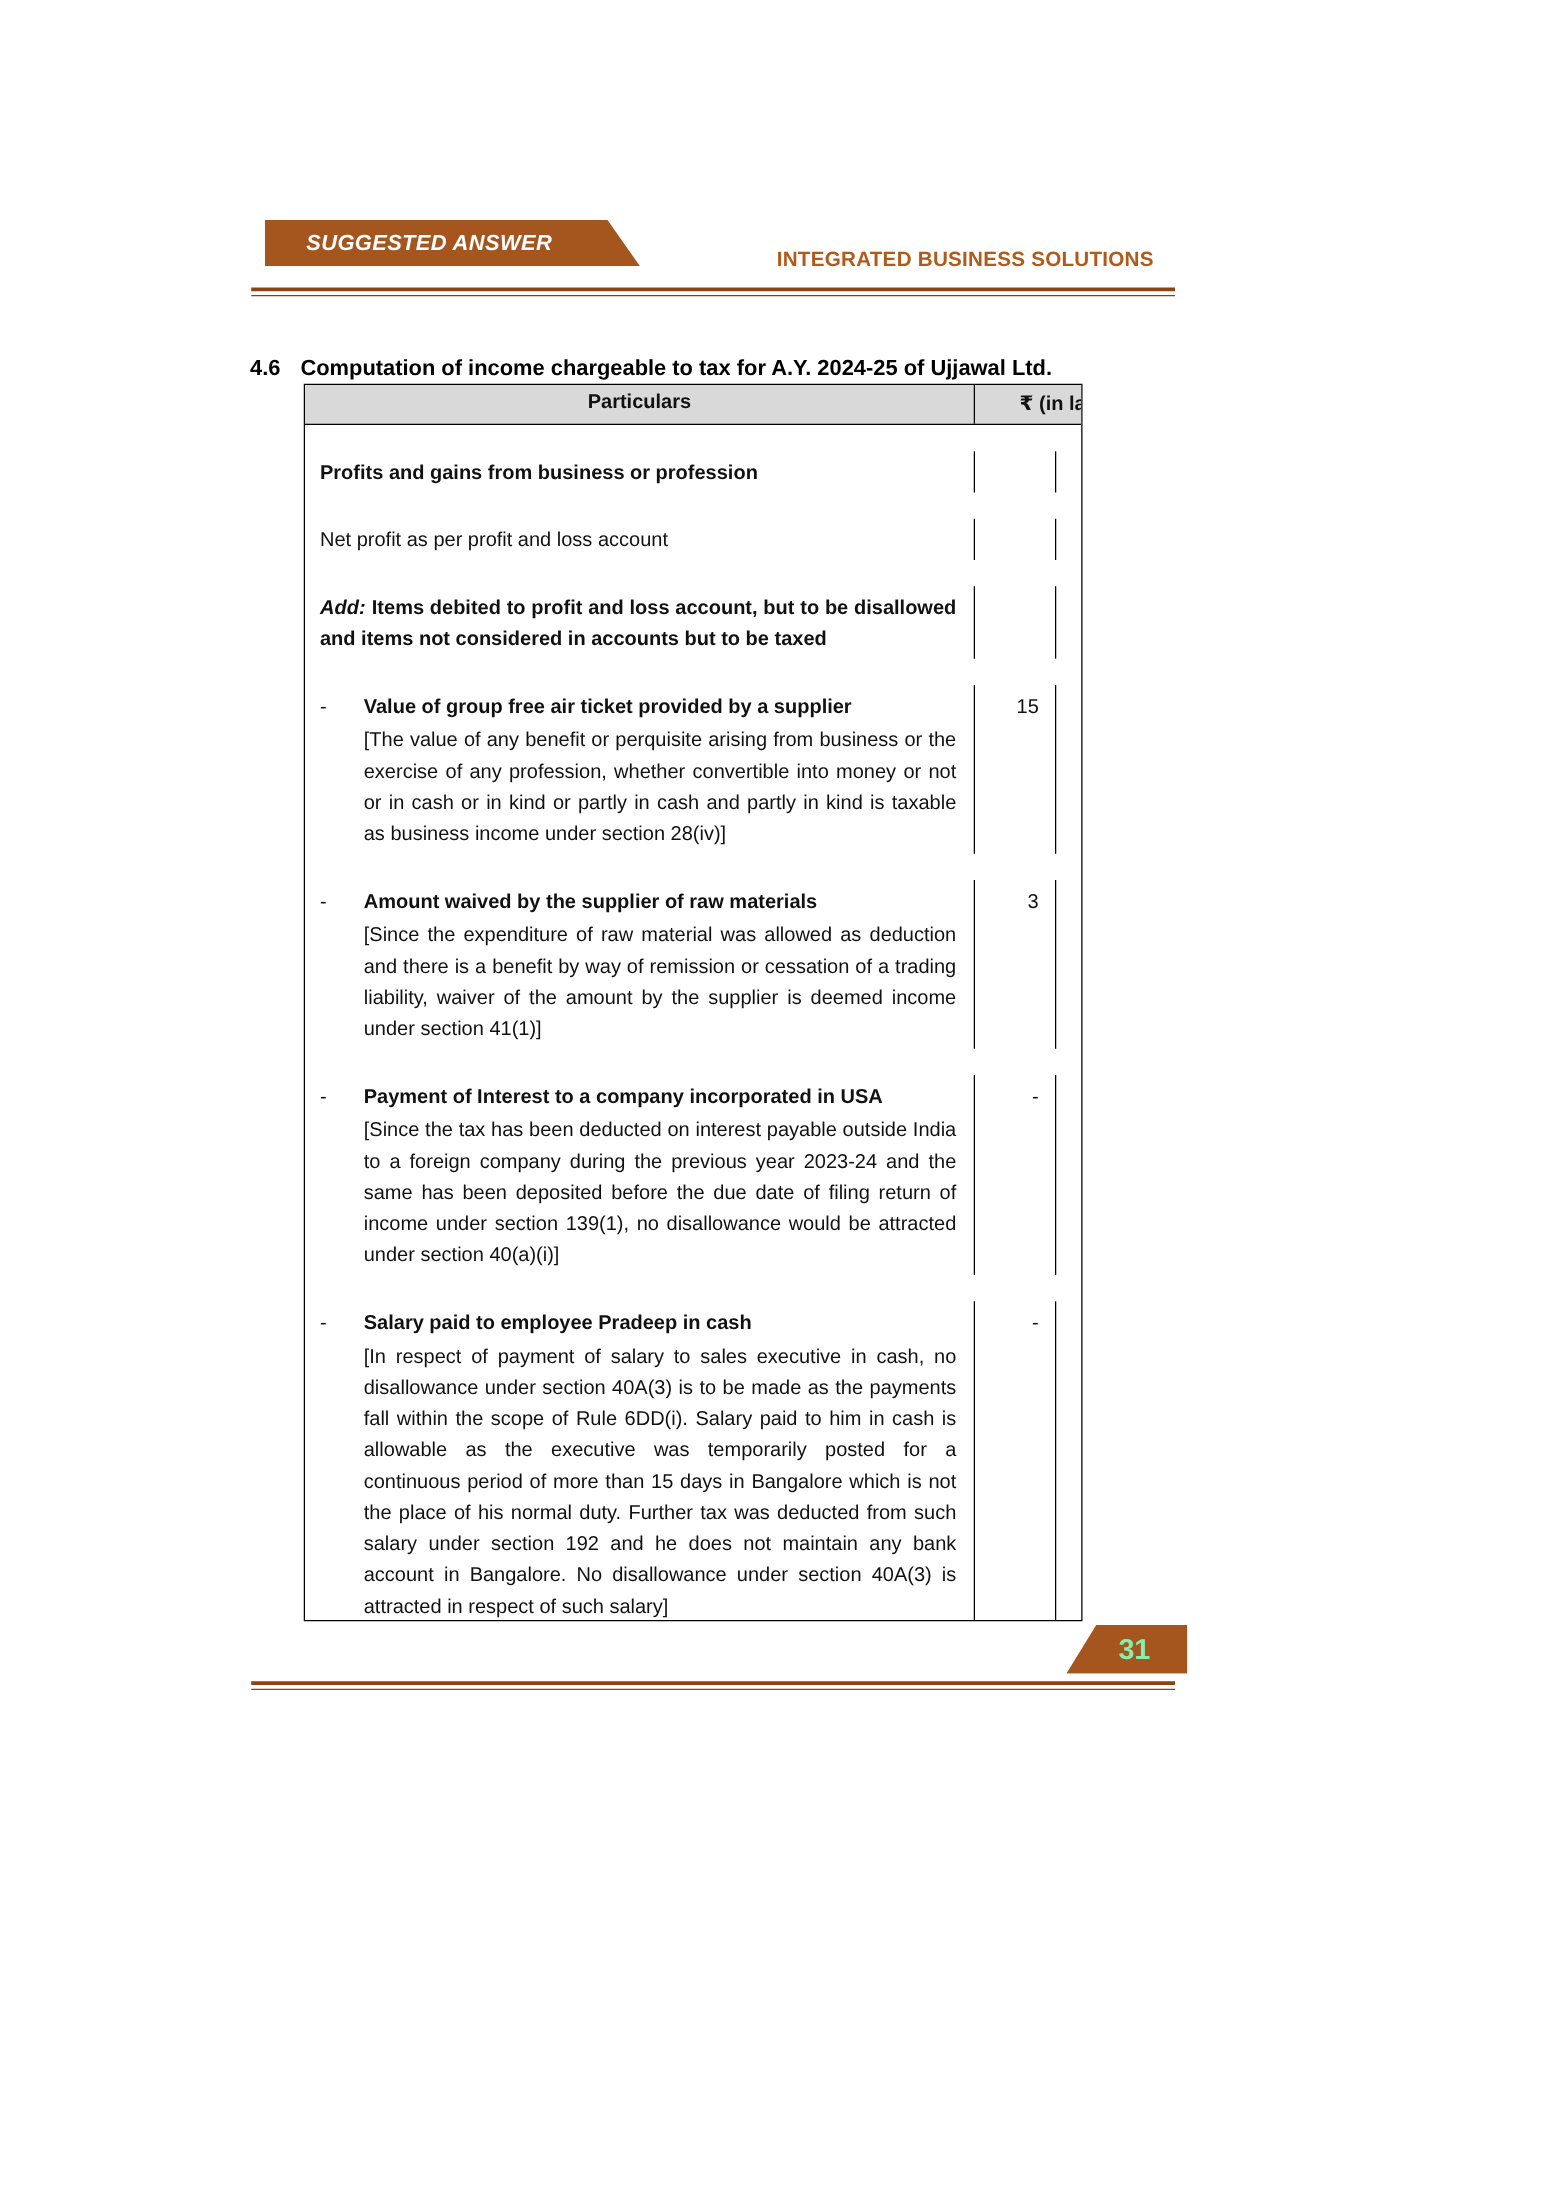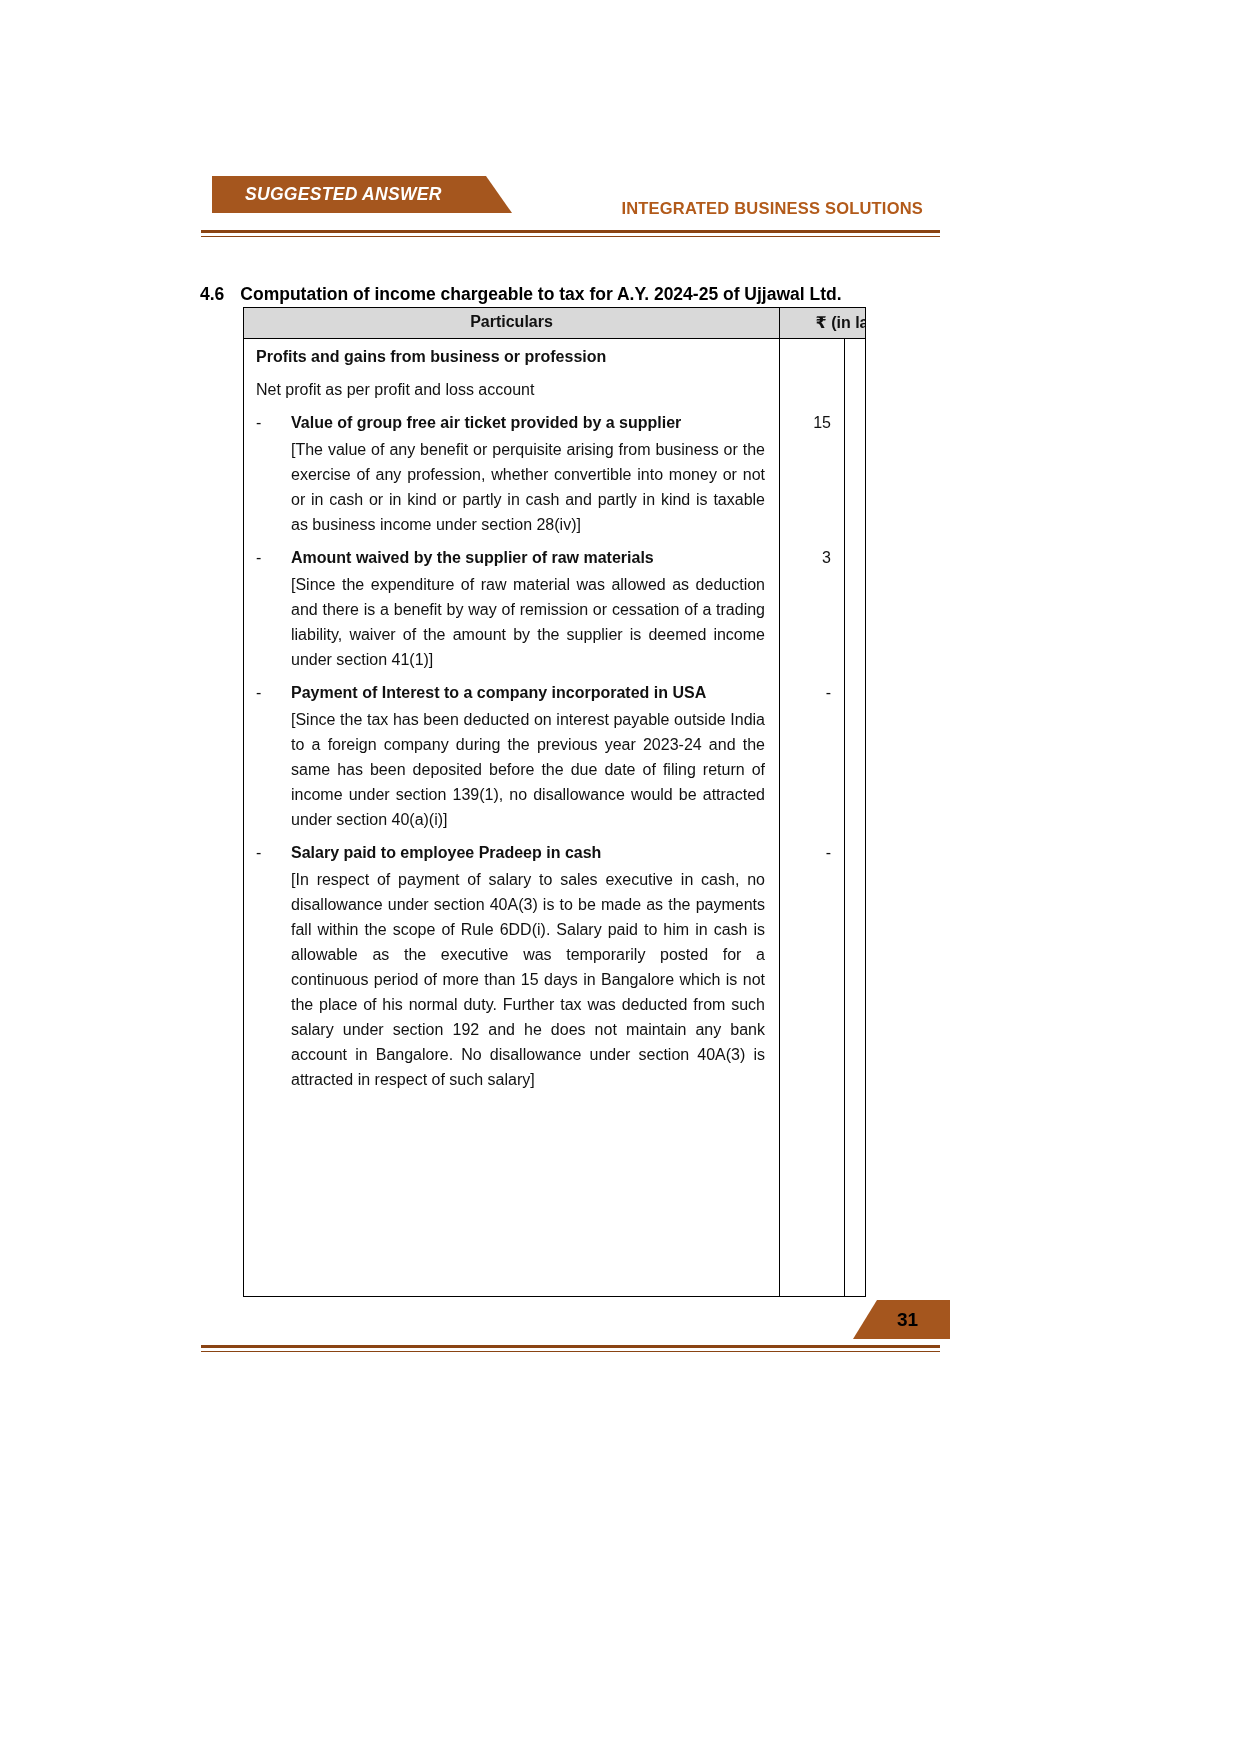--- a/index.html
+++ b/index.html
@@ -69,21 +69,21 @@
   .th {
     font-weight: bold; font-size: 16px; text-align: center;
     padding: 5px 4px 6px;
   }
   .th-amt { border-left: 1.5px solid #000; }
   .tbody {
     flex: 1;
     display: flex; flex-direction: column;
     font-size: 16px; line-height: 25px;
   }
-  .trow { display: grid; grid-template-columns: 535px 65px 93px; }
+  .trow { display: grid; grid-template-columns: 535px 65px 93px; margin-top: 21px; }
   .trow:last-child { flex: 1; }
   .cell { padding-top: 5px; padding-bottom: 3px; }
   .part { padding-left: 12px; padding-right: 14px; text-align: justify; }
   .amt  { border-left: 1.5px solid #000; text-align: right; padding-right: 13px; }
   .amt2 { padding-right: 22px; }
   .bold-row { font-weight: bold; text-align: left; }
   .plain-row { text-align: left; }
   .add { font-weight: bold; }
   .add .lead { font-style: italic; padding-right: 5px; }
   .item-title { font-weight: bold; position: relative; padding-left: 35px; margin-bottom: 2px; }
@@ -93,21 +93,21 @@
   
   .page-band {
     position: absolute;
     left: 853px; top: 1300px;
     width: 97px; height: 39px;
     background: var(--banner, #a5561e);
     clip-path: polygon(24px 0, 100% 0, 100% 100%, 0 100%);
     display: flex; align-items: center; justify-content: center;
     padding-left: 12px;
   }
-  .page-band .page-num { color: #000000; font-weight: bold; font-size: 19px; }
+  .page-band .page-num { color: #86efac; font-weight: bold; font-size: 23px; }
 </style>
 </head>
 <body>
 
 <div class="page">
 
   <div class="band">
     <span class="band-label">SUGGESTED ANSWER</span>
   </div>
   <div class="subject">INTEGRATED BUSINESS SOLUTIONS</div>
@@ -130,20 +130,27 @@
           </div>
           <div class="cell amt amt1"></div>
           <div class="cell amt amt2"></div>
         </div>
         <div class="trow">
           <div class="cell part">
             <div class="plain-row">Net profit as per profit and loss account</div>
           </div>
           <div class="cell amt amt1"></div>
           <div class="cell amt amt2">505.00</div>
+        </div>
+        <div class="trow">
+          <div class="cell part">
+            <div class="add"><span class="lead">Add:</span><span class="rest">Items debited to profit and loss account, but to be disallowed and items not considered in accounts but to be taxed</span></div>
+          </div>
+          <div class="cell amt amt1"></div>
+          <div class="cell amt amt2"></div>
         </div>
         <div class="trow">
           <div class="cell part">
             <div class="item-title"><span class="bullet">-</span><span>Value of group free air ticket provided by a supplier</span></div>
             <div class="note">[The value of any benefit or perquisite arising from business or the exercise of any profession, whether convertible into money or not or in cash or in kind or partly in cash and partly in kind is taxable as business income under section 28(iv)]</div>
           </div>
           <div class="cell amt amt1">15</div>
           <div class="cell amt amt2"></div>
         </div>
         <div class="trow">

